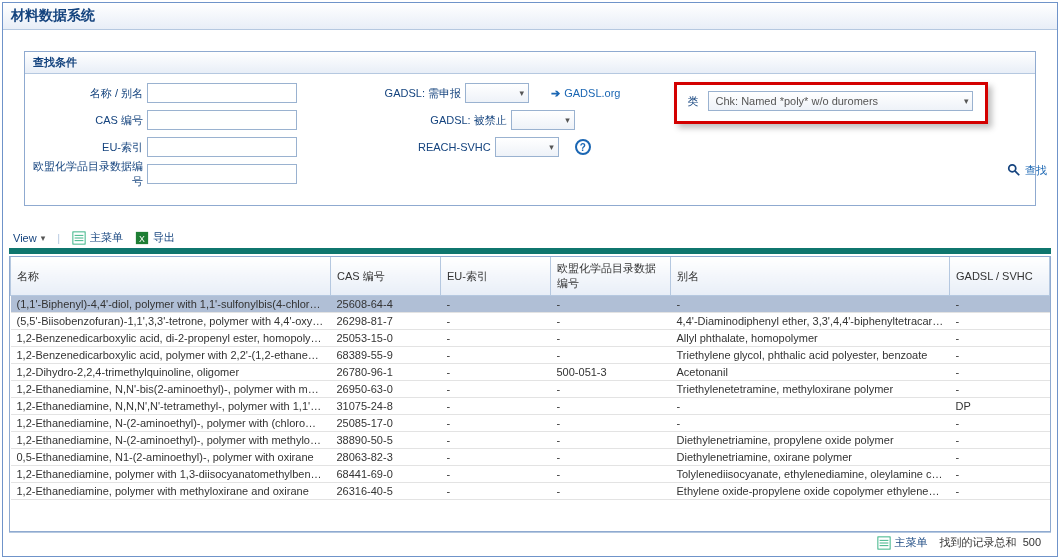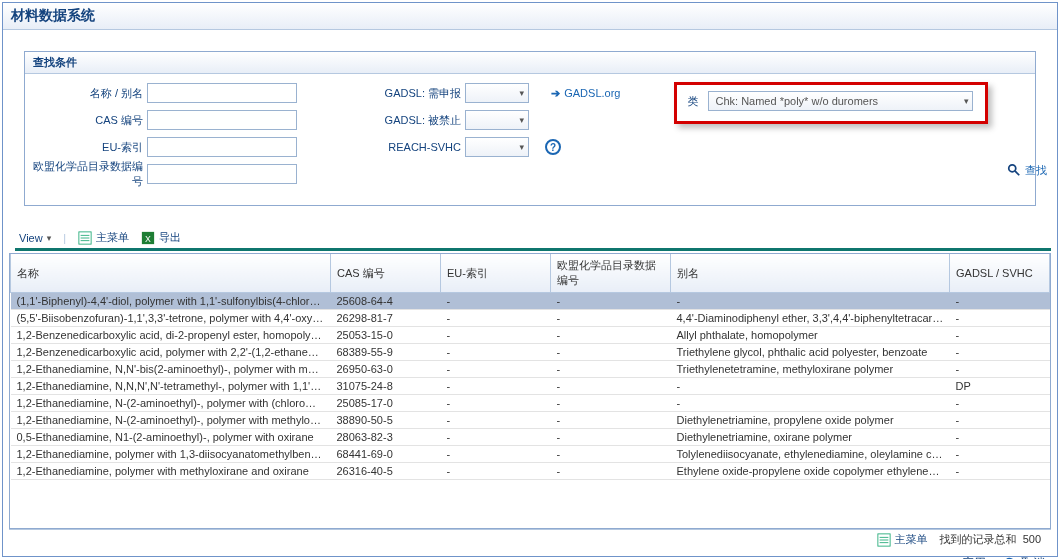--- a/index.html
+++ b/index.html
@@ -3,31 +3,31 @@
 <meta charset="utf-8">
 <style>
   * { box-sizing: border-box; font-family: Arial, "Microsoft YaHei", sans-serif; }
   body { margin:0; padding:2px; background:#fff; font-size:11px; color:#333; }
   .window { border:1px solid #6f93c9; width:1056px; height:555px; position:relative; background:#fff; }
   .titlebar { background:linear-gradient(#fff,#e8eef7); border-bottom:1px solid #b5c8e0; padding:4px 8px; font-weight:bold; color:#14437e; font-size:14px; }
   .panel { margin:21px; border:1px solid #8faad0; }
   .panel-head { background:linear-gradient(#fff,#e8eef7); border-bottom:1px solid #b5c8e0; padding:3px 8px; color:#14437e; font-weight:bold; }
   .panel-body { padding:8px 8px 20px 8px; display:flex; gap:24px; align-items:flex-start; position:relative; }
   .frm-col { display:flex; flex-direction:column; gap:5px; }
-  .frow { display:flex; align-items:center; gap:4px; height:22px; }
+  .frow { display:flex; align-items:center; gap:4px; height:22px;justify-content:center; }
   .frow label { color:#14437e; width:110px; text-align:right; }
   .frow .lbl2 { color:#14437e; width:80px; text-align:right; }
   input[type=text] { border:1px solid #9ab2d0; height:20px; width:150px; padding:1px 4px; background:#fff; }
   .sel { border:1px solid #9ab2d0; height:20px; width:64px; background:linear-gradient(#fff,#eef2f8); display:flex; align-items:center; justify-content:flex-end; padding:0 4px; cursor:pointer; }
   .sel-wide { width:265px; justify-content:space-between; padding-left:6px; color:#555; }
   .chev { font-size:9px; color:#555; }
   .link { color:#1a66b3; cursor:pointer; display:inline-flex; align-items:center; gap:4px; }
   .highlight-box { border:3px solid #d30000; padding:6px 12px 10px 10px; display:flex; align-items:center; gap:10px; box-shadow:4px 4px 6px rgba(0,0,0,.25); }
   .search-row { position:absolute; right:10px; top:160px; display:flex; align-items:flex-start; gap:4px; color:#14437e; }
-  .toolbar { margin:0 6px 2px 12px; display:flex; align-items:center; gap:12px; padding:3px 4px; border-bottom:3px solid #0f766e; }
+  .toolbar { margin:0 6px 2px 6px; display:flex; align-items:center; gap:12px; padding:3px 4px; border-bottom:6px solid #0f766e; }
   .tbtn { display:inline-flex; align-items:center; gap:4px; color:#14437e; cursor:pointer; }
   .grid { border:1px solid #8faad0; margin:0 6px; height:276px; overflow:hidden; position:relative; }
   table { border-collapse:collapse; width:100%; table-layout:fixed; }
   th { background:linear-gradient(#fff,#e8eef7); border:1px solid #b5c8e0; border-top:none; padding:4px 6px; text-align:left; font-weight:normal; color:#333; font-size:11px; height:32px; }
   td { border-bottom:1px solid #e3e3e3; padding:2px 6px; white-space:nowrap; overflow:hidden; text-overflow:ellipsis; height:17px; font-size:11px; }
   tr.sel-row td { background:#b0bfd6; }
   .footer1 { display:flex; justify-content:flex-end; align-items:center; gap:12px; padding:2px 10px; font-size:11px; color:#333; margin:0 6px; border-top:1px solid #b5c8e0; }
   .footer2 { display:flex; justify-content:flex-end; align-items:center; gap:16px; padding:6px 12px 4px; }
   .action { display:inline-flex; align-items:center; gap:4px; color:#14437e; font-size:12px; cursor:pointer; }
   .ico { width:14px; height:14px; display:inline-block; }
@@ -181,20 +181,28 @@
           </tr>
           <tr>
             <td>1,2-Benzenedicarboxylic acid, polymer with 2,2'-(1,2-ethanediyl..</td>
             <td>68389-55-9</td>
             <td>-</td>
             <td>-</td>
             <td>Triethylene glycol, phthalic acid polyester, benzoate</td>
             <td>-</td>
           </tr>
           <tr>
+            <td>1,2-Dihydro-2,2,4-trimethylquinoline, oligomer</td>
+            <td>26780-96-1</td>
+            <td>-</td>
+            <td>500-051-3</td>
+            <td>Acetonanil</td>
+            <td>-</td>
+          </tr>
+          <tr>
             <td>1,2-Ethanediamine, N,N'-bis(2-aminoethyl)-, polymer with methyl..</td>
             <td>26950-63-0</td>
             <td>-</td>
             <td>-</td>
             <td>Triethylenetetramine, methyloxirane polymer</td>
             <td>-</td>
           </tr>
           <tr>
             <td>1,2-Ethanediamine, N,N,N',N'-tetramethyl-, polymer with 1,1'-ox..</td>
             <td>31075-24-8</td>

